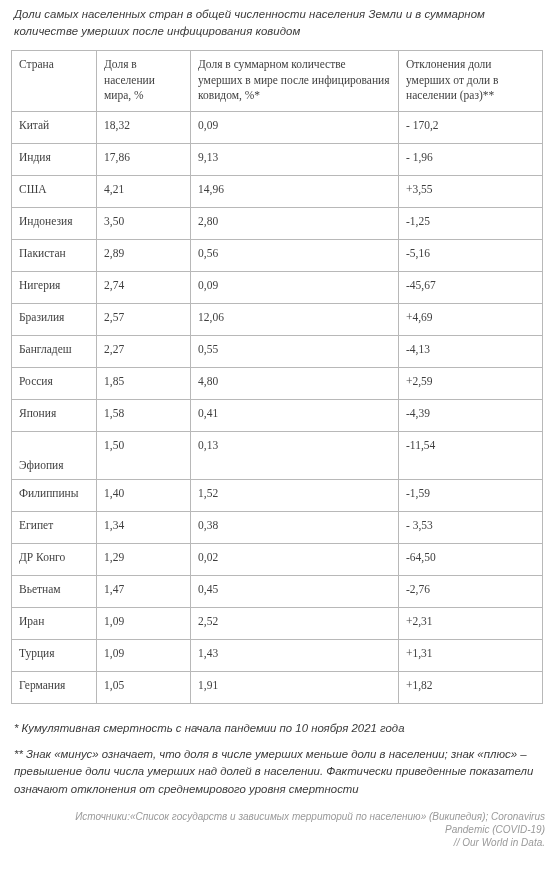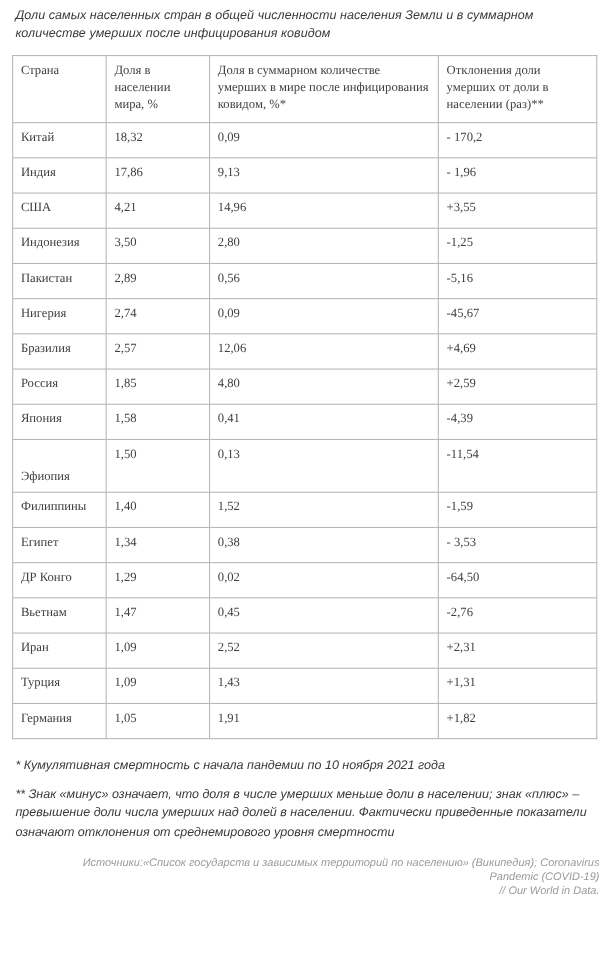--- a/index.html
+++ b/index.html
@@ -149,20 +149,26 @@
             <td>0,09</td>
             <td>-45,67</td>
           </tr>
           <tr>
             <td class="country-cell">Бразилия</td>
             <td>2,57</td>
             <td>12,06</td>
             <td>+4,69</td>
           </tr>
           <tr>
+            <td class="country-cell">Бангладеш</td>
+            <td>2,27</td>
+            <td>0,55</td>
+            <td>-4,13</td>
+          </tr>
+          <tr>
             <td class="country-cell">Россия</td>
             <td>1,85</td>
             <td>4,80</td>
             <td>+2,59</td>
           </tr>
           <tr>
             <td class="country-cell">Япония</td>
             <td>1,58</td>
             <td>0,41</td>
             <td>-4,39</td>

